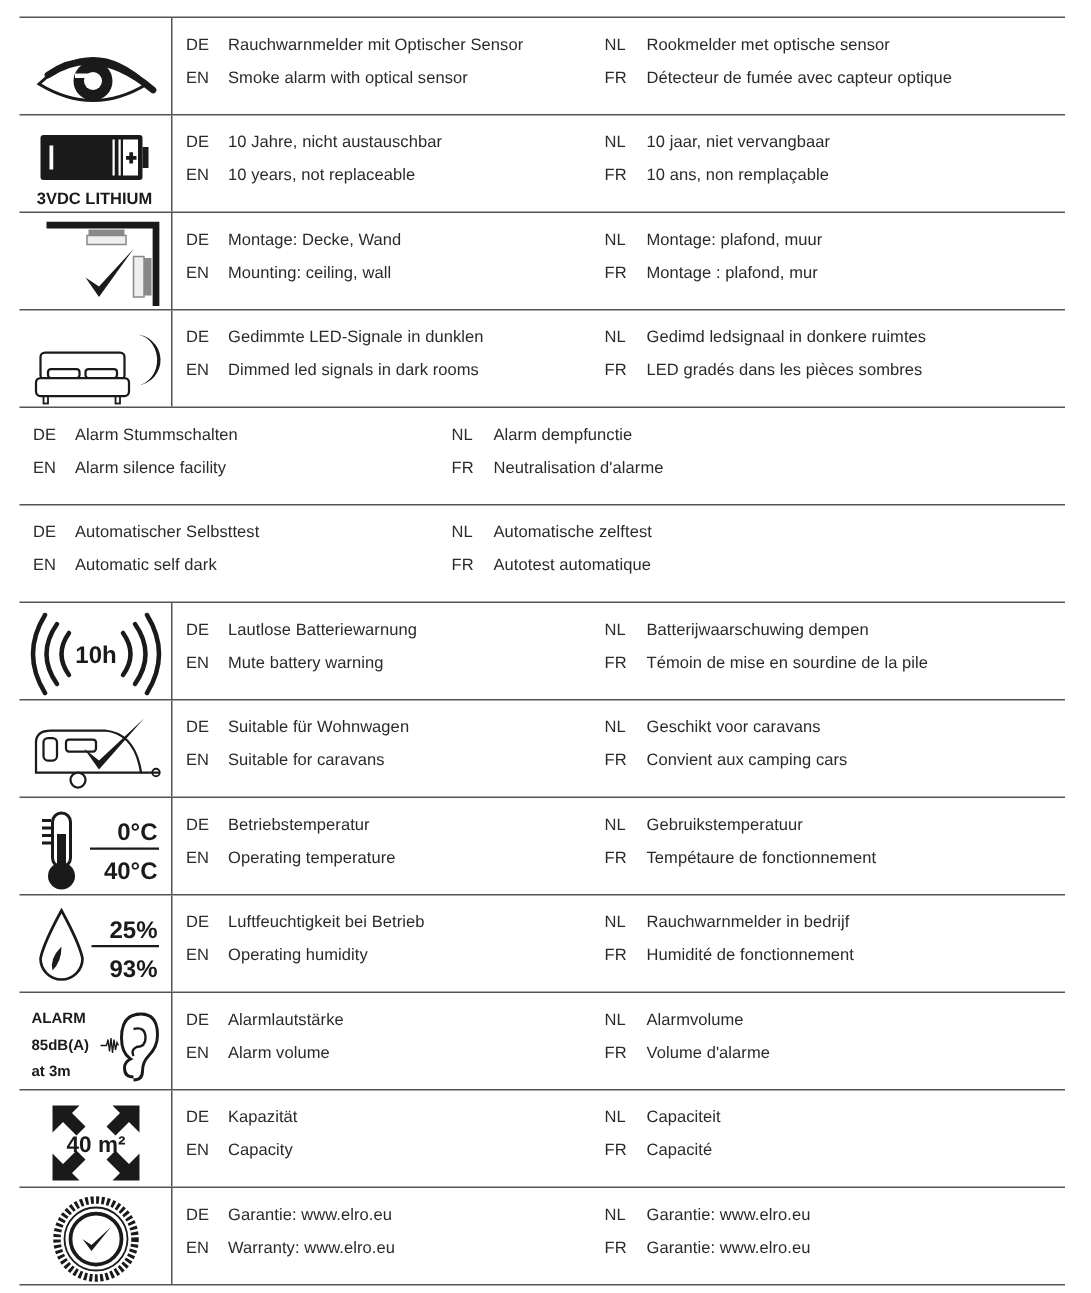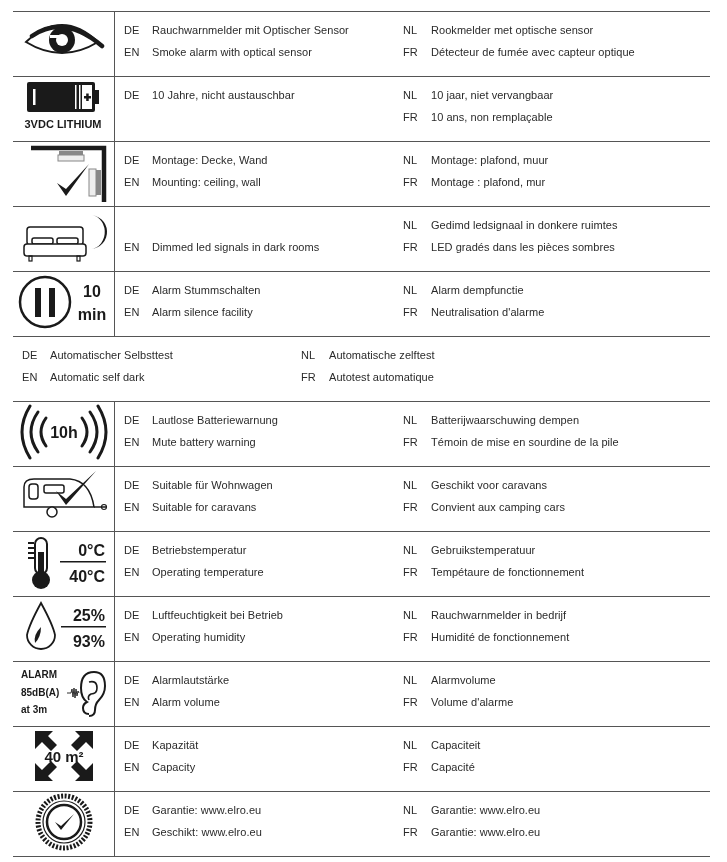--- a/index.html
+++ b/index.html
@@ -2,21 +2,21 @@
 <html><head>
 <meta charset="utf-8">
 <style>
   html, body { margin: 0; padding: 0; background: #ffffff; }
   body { width: 727px; height: 862px; position: relative; overflow: hidden;
          font-family: "Liberation Sans", "DejaVu Sans", sans-serif; color: #2a2a2a; }
   .table { position: absolute; left: 13px; top: 11px; width: 697px; }
   .row { position: relative; height: 64px; border-top: 1.5px solid #555; display: flex; }
   .row.last { border-bottom: 1.5px solid #555; }
   .icon-cell { width: 101px; border-right: 1.5px solid #555; position: relative;
-               display: flex; align-items: flex-start; justify-content: center; }
+               display: flex; align-items: flex-end; justify-content: center; }
   .text-cell { flex: 1; position: relative; }
   .line { position: absolute; font-size: 11px; white-space: nowrap; letter-spacing: 0.05px; }
   .code { display: inline-block; width: 28px; }
   .c1 { left: 9px; }
   .c2 { left: 288px; }
   .r1 { top: 12px; }
   .r2 { top: 34px; }
   svg { display: block; }
   .icon-text { font-family: "Liberation Sans", sans-serif; font-weight: bold; fill: #1a1a1a; }
 </style>
@@ -53,20 +53,21 @@
         <rect x="61" y="8" width="1.5" height="24" fill="#fff"></rect>
         <rect x="64" y="8" width="10" height="24" fill="#fff"></rect>
         <rect x="66" y="19" width="7" height="2.5" fill="#1a1a1a"></rect>
         <rect x="68.2" y="16.5" width="2.5" height="7.5" fill="#1a1a1a"></rect>
         <rect x="77" y="13" width="4" height="14" fill="#1a1a1a"></rect>
         <text class="icon-text" x="45" y="51" text-anchor="middle" font-size="11">3VDC LITHIUM</text>
       </svg>
     </div>
     <div class="text-cell">
       <div class="line c1 r1"><span class="code">DE</span><span>10 Jahre, nicht austauschbar</span></div>
+      <div class="line c1 r2"><span class="code">EN</span><span>10 years, not replaceable</span></div>
       <div class="line c2 r1"><span class="code">NL</span><span>10 jaar, niet vervangbaar</span></div>
       <div class="line c2 r2"><span class="code">FR</span><span>10 ans, non remplaçable</span></div>
     </div>
   </div>
 
   <div class="row">
     <div class="icon-cell">
       <svg width="90" height="62" viewBox="0 0 90 62">
         <polyline points="12,6 85,6 85,60" fill="none" stroke="#1a1a1a" stroke-width="4.5"></polyline>
         <rect x="40" y="9" width="24" height="4" fill="#888"></rect>
@@ -90,36 +91,28 @@
         <rect x="8" y="20" width="56" height="18" rx="3" fill="none" stroke="#1a1a1a" stroke-width="1.5"></rect>
         <rect x="13" y="31" width="21" height="6" rx="2" fill="none" stroke="#1a1a1a" stroke-width="1.5"></rect>
         <rect x="38" y="31" width="21" height="6" rx="2" fill="none" stroke="#1a1a1a" stroke-width="1.5"></rect>
         <rect x="5" y="37" width="62" height="12" rx="3" fill="#fff" stroke="#1a1a1a" stroke-width="1.5"></rect>
         <rect x="10" y="49" width="3" height="5" fill="none" stroke="#1a1a1a" stroke-width="1.2"></rect>
         <rect x="58" y="49" width="3" height="5" fill="none" stroke="#1a1a1a" stroke-width="1.2"></rect>
         <path d="M70 8 A16 16 0 1 1 72 42 A13 15 0 0 0 70 8 Z" fill="#1a1a1a"></path>
       </svg>
     </div>
     <div class="text-cell">
+      <div class="line c1 r1"><span class="code">DE</span><span>Gedimmte LED-Signale in dunklen</span></div>
       <div class="line c1 r2"><span class="code">EN</span><span>Dimmed led signals in dark rooms</span></div>
       <div class="line c2 r1"><span class="code">NL</span><span>Gedimd ledsignaal in donkere ruimtes</span></div>
       <div class="line c2 r2"><span class="code">FR</span><span>LED gradés dans les pièces sombres</span></div>
     </div>
   </div>
 
   <div class="row">
-    <div class="icon-cell">
-      <svg width="94" height="60" viewBox="0 0 94 60">
-        <circle cx="28" cy="30" r="25" fill="none" stroke="#1a1a1a" stroke-width="2.5"></circle>
-        <rect x="18" y="16" width="6" height="29" fill="#1a1a1a"></rect>
-        <rect x="32" y="16" width="6" height="29" fill="#1a1a1a"></rect>
-        <text class="icon-text" x="75" y="25" text-anchor="middle" font-size="16">10</text>
-        <text class="icon-text" x="75" y="48" text-anchor="middle" font-size="16">min</text>
-      </svg>
-    </div>
     <div class="text-cell">
       <div class="line c1 r1"><span class="code">DE</span><span>Alarm Stummschalten</span></div>
       <div class="line c1 r2"><span class="code">EN</span><span>Alarm silence facility</span></div>
       <div class="line c2 r1"><span class="code">NL</span><span>Alarm dempfunctie</span></div>
       <div class="line c2 r2"><span class="code">FR</span><span>Neutralisation d'alarme</span></div>
     </div>
   </div>
 
   <div class="row">
     <div class="text-cell">
@@ -254,19 +247,19 @@
     <div class="icon-cell">
       <svg width="60" height="60" viewBox="0 0 60 60">
         <circle cx="30" cy="30" r="26" fill="none" stroke="#1a1a1a" stroke-width="5" stroke-dasharray="2 1.6"></circle>
         <circle cx="30" cy="30" r="21" fill="none" stroke="#1a1a1a" stroke-width="1.2"></circle>
         <circle cx="30" cy="30" r="17" fill="#fff" stroke="#1a1a1a" stroke-width="2.5"></circle>
         <path d="M21 30 L27 38 L40 22 L27 34 Z" fill="#1a1a1a"></path>
       </svg>
     </div>
     <div class="text-cell">
       <div class="line c1 r1"><span class="code">DE</span><span>Garantie: www.elro.eu</span></div>
-      <div class="line c1 r2"><span class="code">EN</span><span>Geschikt: www.elro.eu</span></div>
+      <div class="line c1 r2"><span class="code">EN</span><span>Warranty: www.elro.eu</span></div>
       <div class="line c2 r1"><span class="code">NL</span><span>Garantie: www.elro.eu</span></div>
       <div class="line c2 r2"><span class="code">FR</span><span>Garantie: www.elro.eu</span></div>
     </div>
   </div>
 
 </div>
 
 </body></html>

